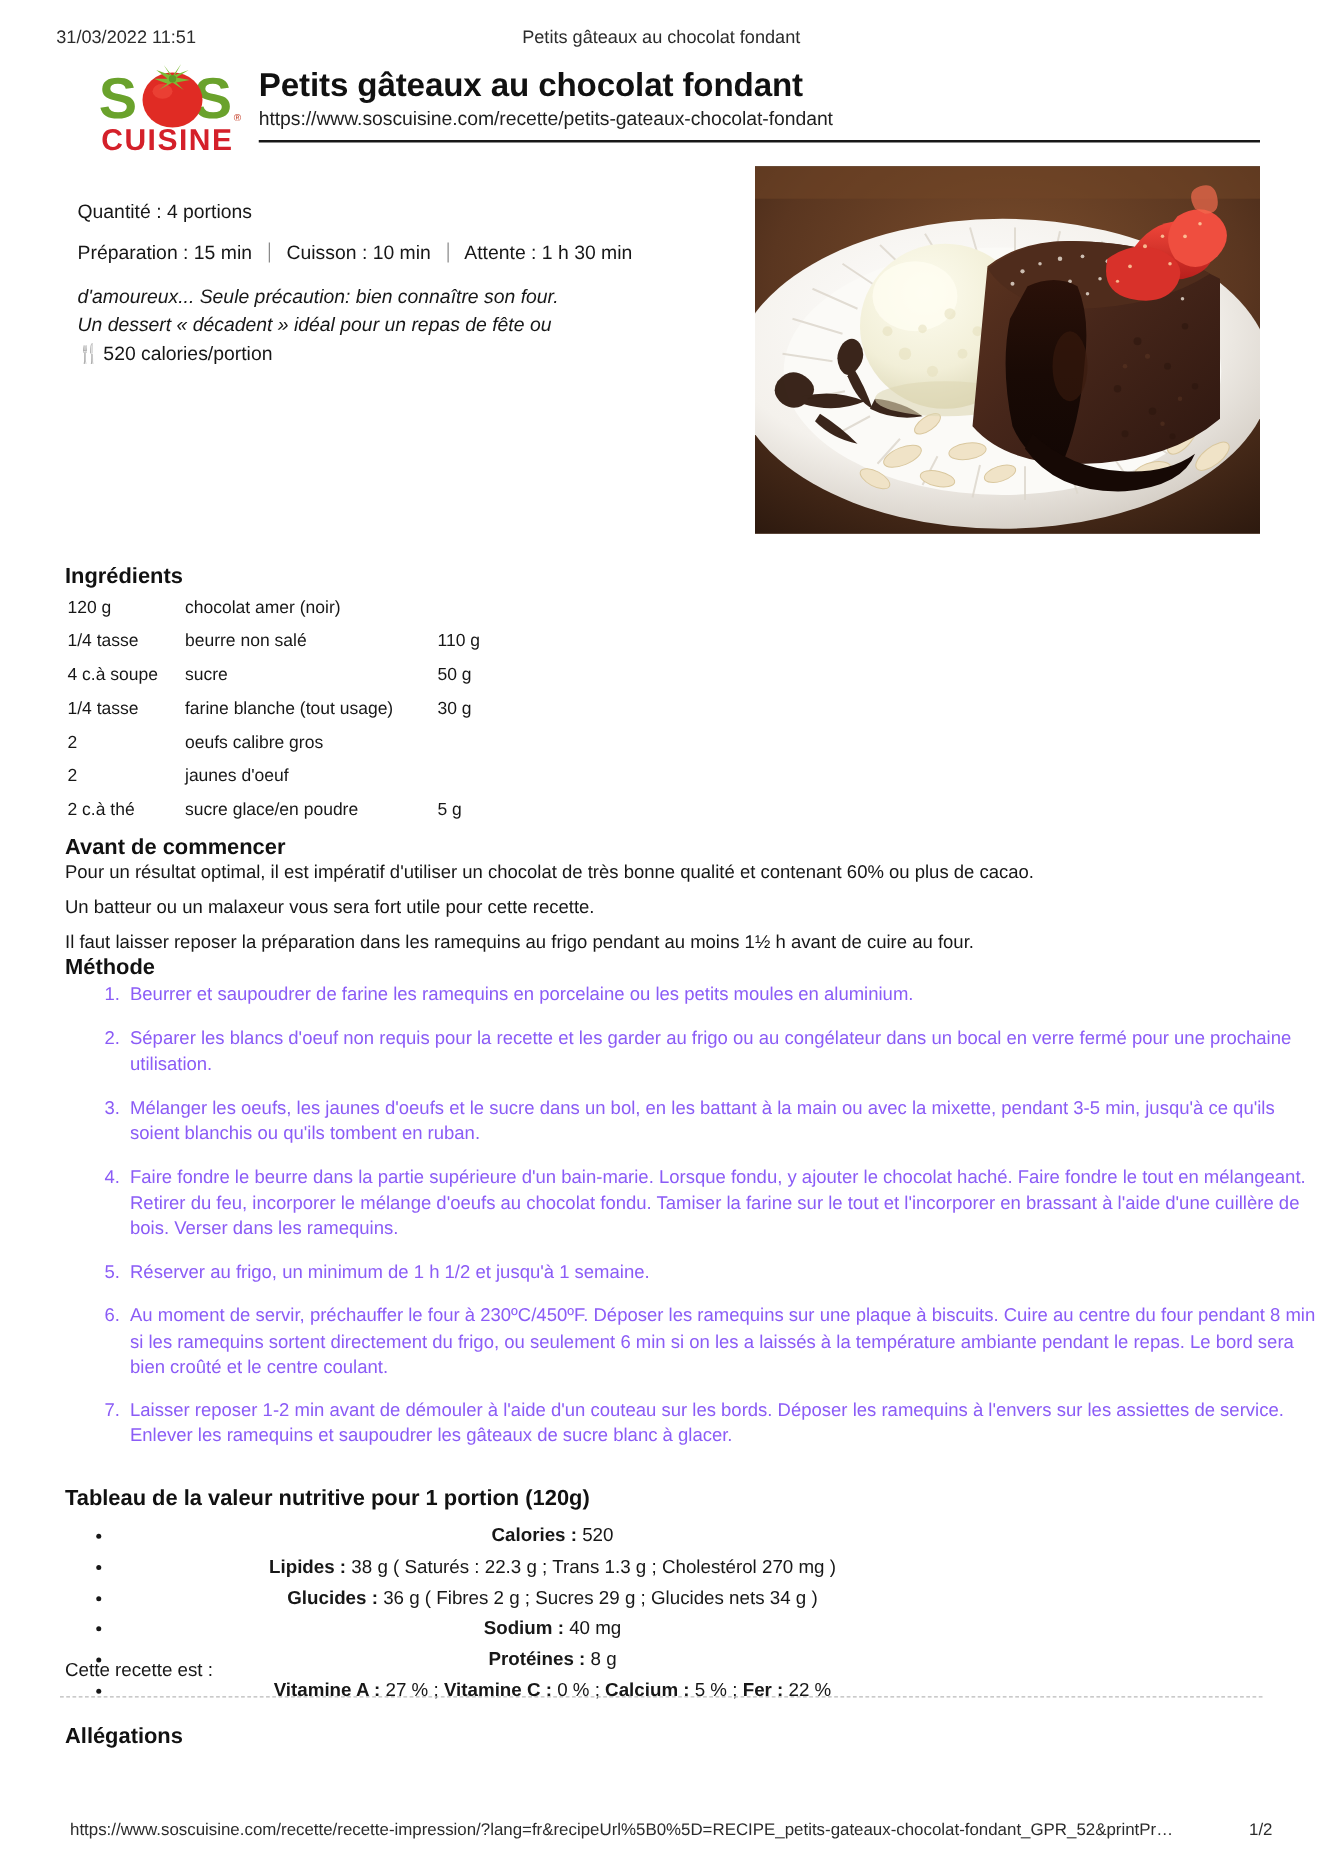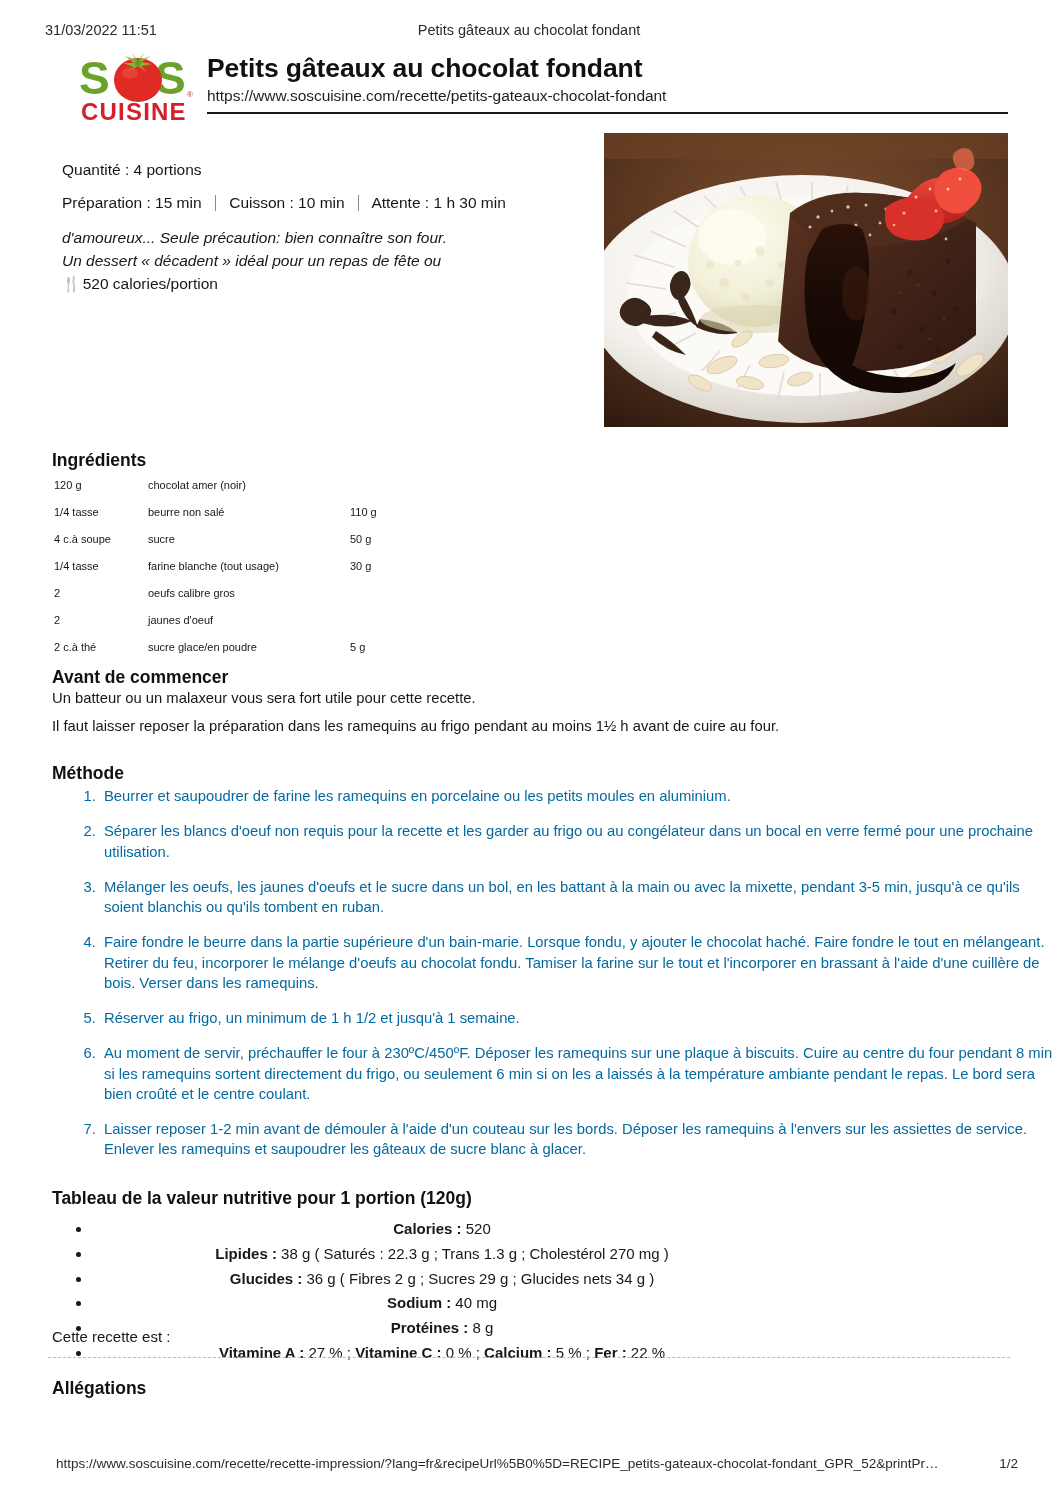--- a/index.html
+++ b/index.html
@@ -158,21 +158,21 @@
     font-weight: bold;
     color: #111111;
   }
 
   
   .ingredients {
     position: absolute;
     left: 54px;
     top: 472px;
     width: 420px;
-    font-size: 11px;
+    font-size: 14px;
     color: #171717;
   }
   .ing-row {
     position: relative;
     height: 27px;
     line-height: 27px;
     white-space: nowrap;
   }
   .ing-qty   { position: absolute; left: 0px;   top: 0; }
   .ing-name  { position: absolute; left: 94px;  top: 0; }
@@ -194,21 +194,21 @@
 
   
   .method-list {
     position: absolute;
     left: 52px;
     top: 786px;
     width: 955px;
     margin: 0;
     padding: 0 0 0 48px;
     font-size: 14.8px;
-    color: #0369a1;
+    color: #8b5cf6;
     list-style-position: outside;
   }
   .method-list li {
     margin-bottom: 15px;
     line-height: 1.37;
     padding-left: 4px;
   }
 
   
   .nutri-list {
@@ -505,20 +505,21 @@
   </div>
   <div class="ing-row">
     <span class="ing-qty">2 c.à thé</span>
     <span class="ing-name">sucre glace/en poudre</span>
     <span class="ing-metric">5 g</span>
   </div>
 </div>
 
 <div class="h-section" style="top:667px">Avant de commencer</div>
 <div class="before-body">
+  <p>Pour un résultat optimal, il est impératif d'utiliser un chocolat de très bonne qualité et contenant 60% ou plus de cacao.</p>
   <p>Un batteur ou un malaxeur vous sera fort utile pour cette recette.</p>
   <p>Il faut laisser reposer la préparation dans les ramequins au frigo pendant au moins 1½ h avant de cuire au four.</p>
 </div>
 
 <div class="h-section" style="top:763px">Méthode</div>
 <ol class="method-list">
   <li>Beurrer et saupoudrer de farine les ramequins en porcelaine ou les petits moules en aluminium.</li>
   <li>Séparer les blancs d'oeuf non requis pour la recette et les garder au frigo ou au congélateur dans un bocal en verre fermé pour une prochaine utilisation.</li>
   <li>Mélanger les oeufs, les jaunes d'oeufs et le sucre dans un bol, en les battant à la main ou avec la mixette, pendant 3-5 min, jusqu'à ce qu'ils soient blanchis ou qu'ils tombent en ruban.</li>
   <li>Faire fondre le beurre dans la partie supérieure d'un bain-marie. Lorsque fondu, y ajouter le chocolat haché. Faire fondre le tout en mélangeant. Retirer du feu, incorporer le mélange d'oeufs au chocolat fondu. Tamiser la farine sur le tout et l'incorporer en brassant à l'aide d'une cuillère de bois. Verser dans les ramequins.</li>

